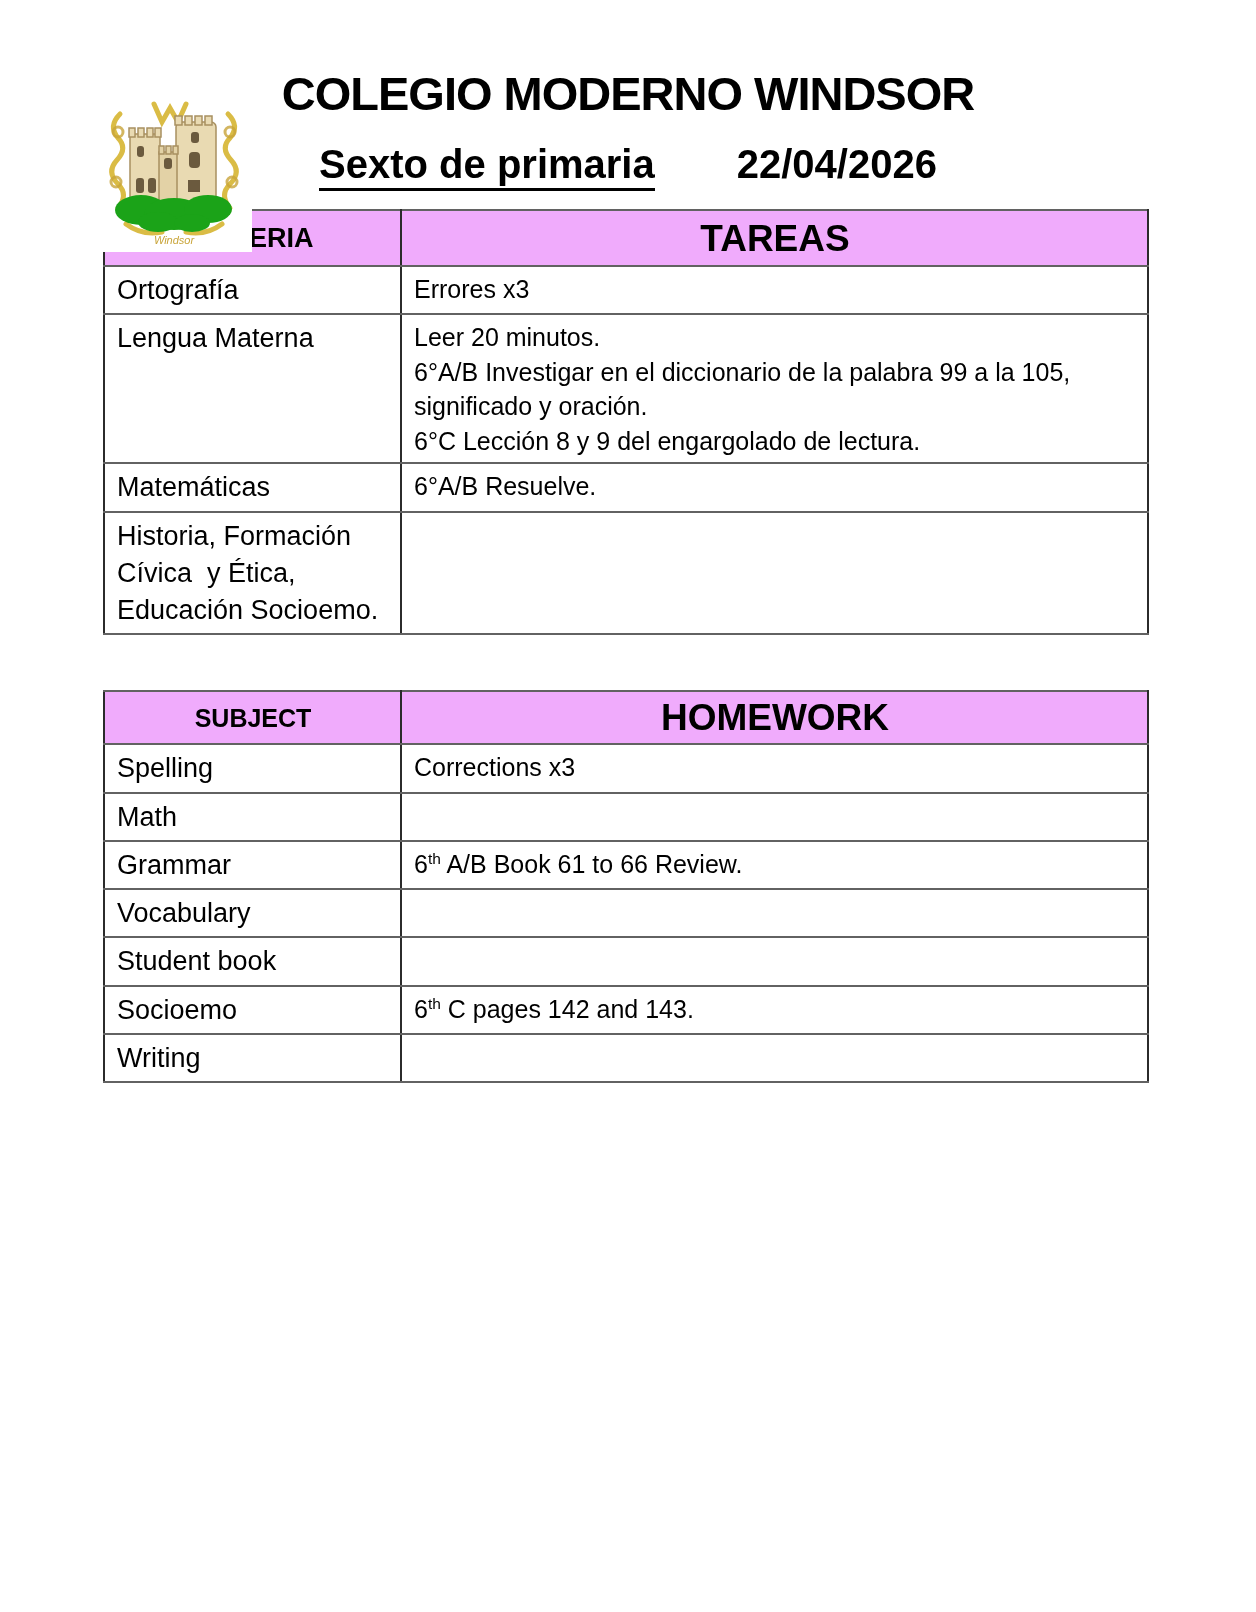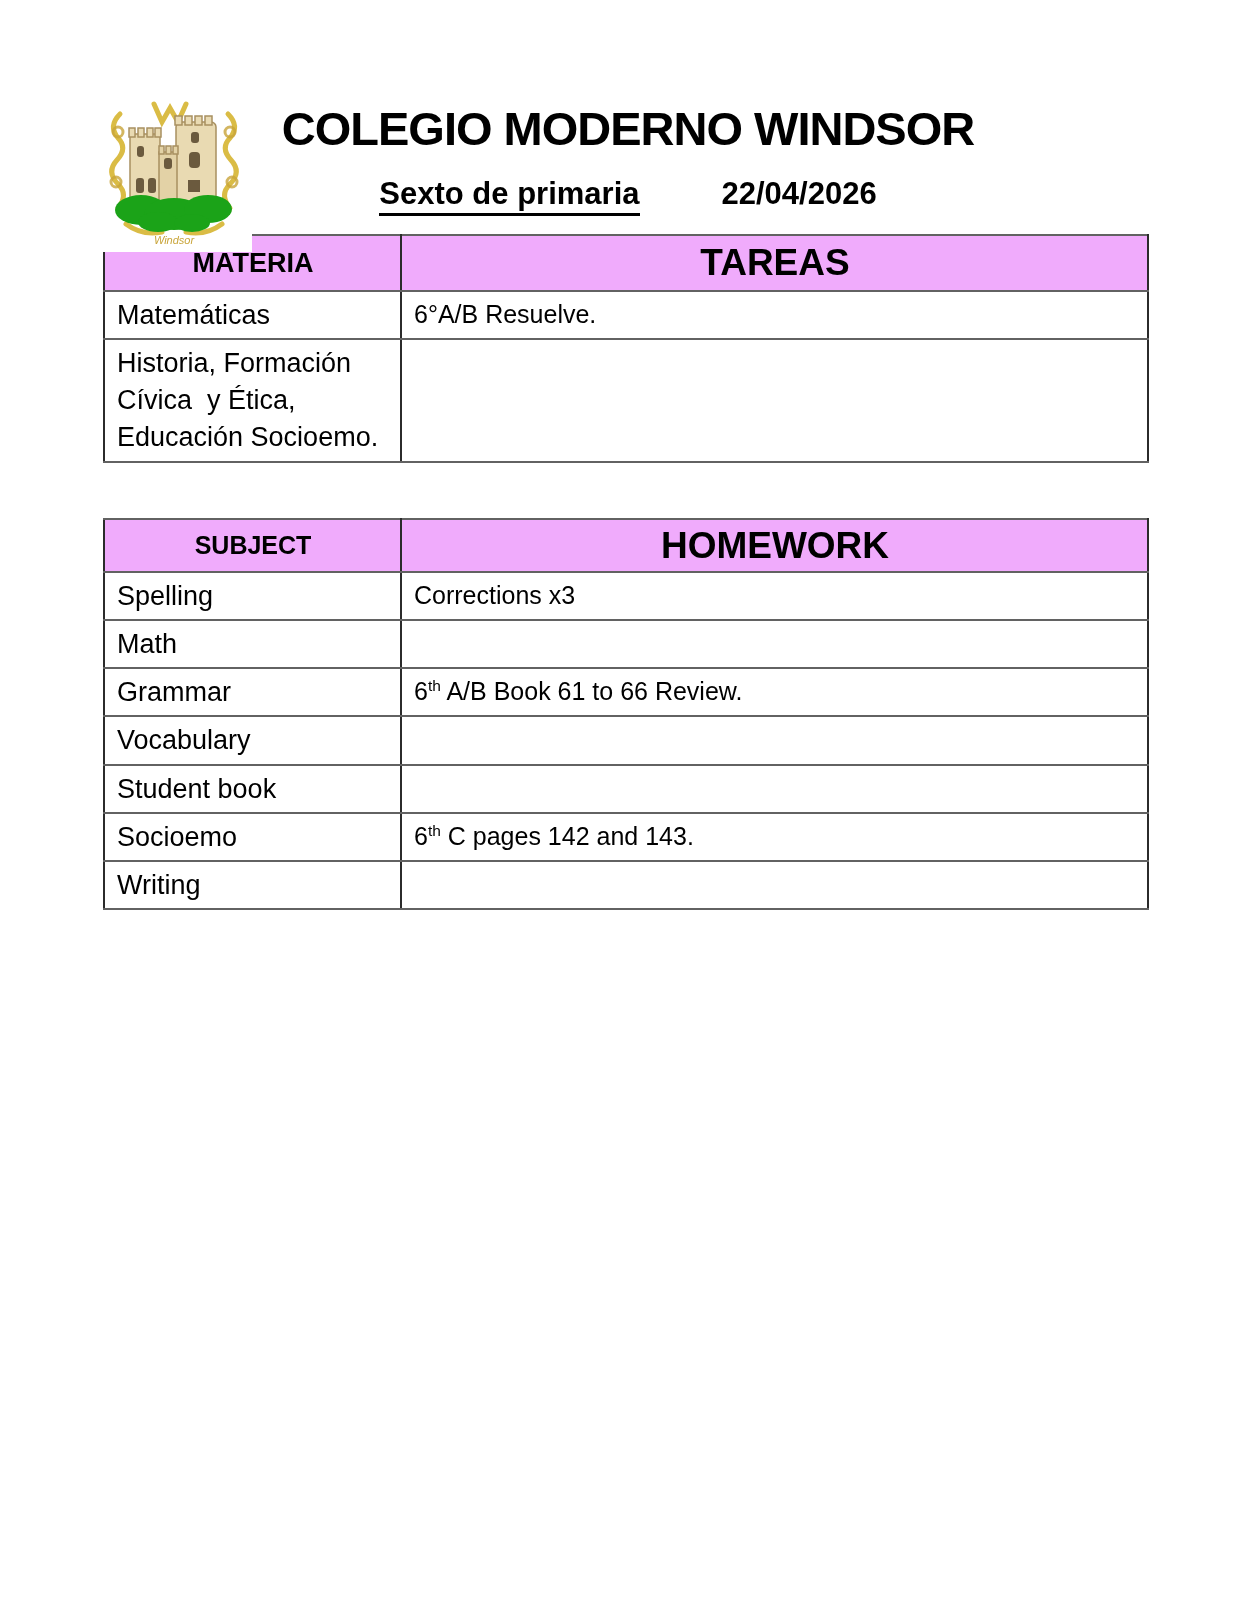--- a/index.html
+++ b/index.html
@@ -11,30 +11,30 @@
   .page { position: relative; width: 1256px; height: 1612px; overflow: hidden; }
 
   
   .logo {
     position: absolute; left: 96px; top: 92px;
     width: 156px; height: 160px;
   }
 
   
   .title {
-    margin: 8px; padding-top: 97px;
+    margin: 0; padding-top: 70px;
     text-align: center;
     font-size: 47px; font-weight: 700; line-height: 1.0;
     letter-spacing: -1px;
   }
   .subtitle-row {
     margin-top: 24px;
     display: flex; justify-content: center; align-items: baseline;
     gap: 82px;
-    font-size: 31px; font-weight: 700; line-height: 1.15;
+    font-size: 40px; font-weight: 700; line-height: 1.15;
   }
   .grade { border-bottom: 3px solid #000; padding-bottom: 1px; }
 
   
   table.sheet {
     border-collapse: collapse; table-layout: fixed;
     width: 1044px; margin-left: 103px;
   }
   table.t1 { margin-top: 18px; }
   table.t2 { margin-top: 55px; }
@@ -154,20 +154,32 @@
   <table class="sheet t1">
     <colgroup>
         <col class="c1">
         <col class="c2">
       </colgroup>
     <tbody>
         <tr class="hdr">
       <th class="col1-h">MATERIA</th>
       <th class="col2-h">TAREAS</th>
     </tr>
+    <tr class="r0">
+      <td class="subject-cell">Ortografía</td>
+      <td class="task-cell">Errores x3</td>
+    </tr>
+    <tr class="r1">
+      <td class="subject-cell">Lengua Materna</td>
+      <td class="task-cell">
+        <div class="cell-line">Leer 20 minutos.</div>
+        <div class="cell-line">6°A/B Investigar en el diccionario de la palabra 99 a la 105, significado y oración.</div>
+        <div class="cell-line">6°C Lección 8 y 9 del engargolado de lectura.</div>
+      </td>
+    </tr>
     <tr class="r2">
       <td class="subject-cell">Matemáticas</td>
       <td class="task-cell">6°A/B Resuelve.</td>
     </tr>
     <tr class="r4">
       <td class="subject-cell">
         <div class="cell-line">Historia, Formación</div>
         <div class="cell-line">Cívica  y Ética,</div>
         <div class="cell-line">Educación Socioemo.</div>
       </td>

